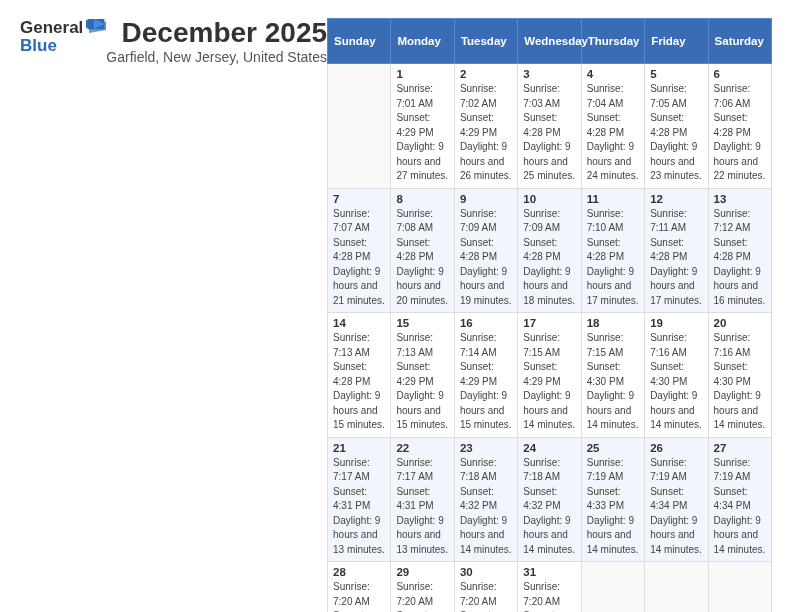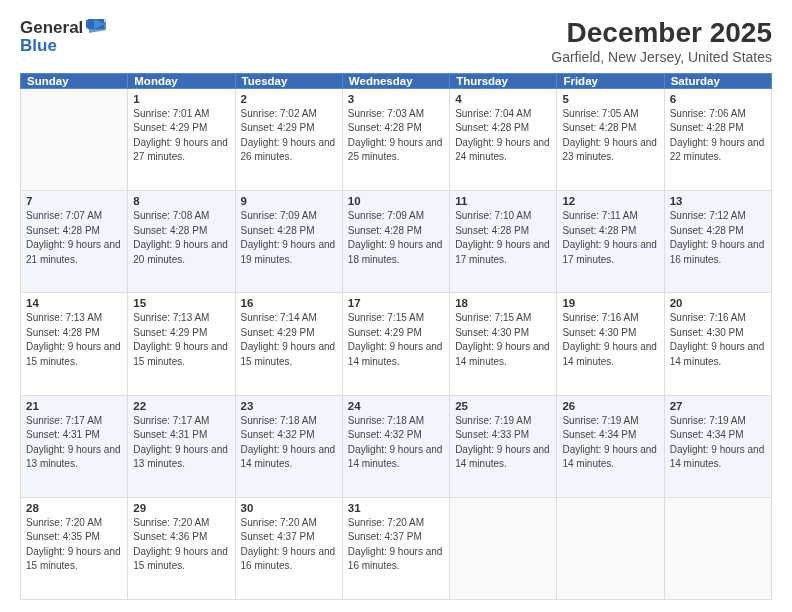--- a/index.html
+++ b/index.html
@@ -8,21 +8,21 @@
       background: #fff;
       width: 792px;
       height: 612px;
       overflow: hidden;
     }
     .page {
       width: 792px;
       height: 612px;
       padding: 18px 20px 12px 20px;
       display: flex;
-      flex-direction: column;
+      flex-direction: row;
     }
     .header {
       display: flex;
       justify-content: space-between;
       align-items: flex-start;
       margin-bottom: 8px;
     }
     .logo {
       display: flex;
       flex-direction: column;
@@ -47,21 +47,21 @@
       border-collapse: collapse;
       width: 100%;
       table-layout: fixed;
     }
     .calendar th {
       background: #3a6bb5;
       color: #fff;
       font-size: 11.5px;
       font-weight: bold;
       text-align: left;
-      padding: 1px 6px;
+      padding: 16px 6px;
       border: 1px solid #5588cc;
     }
     .calendar td {
       vertical-align: top;
       border: 1px solid #ddd;
       padding: 4px 5px;
       font-size: 9.5px;
       color: #333;
       height: 82px;
     }

